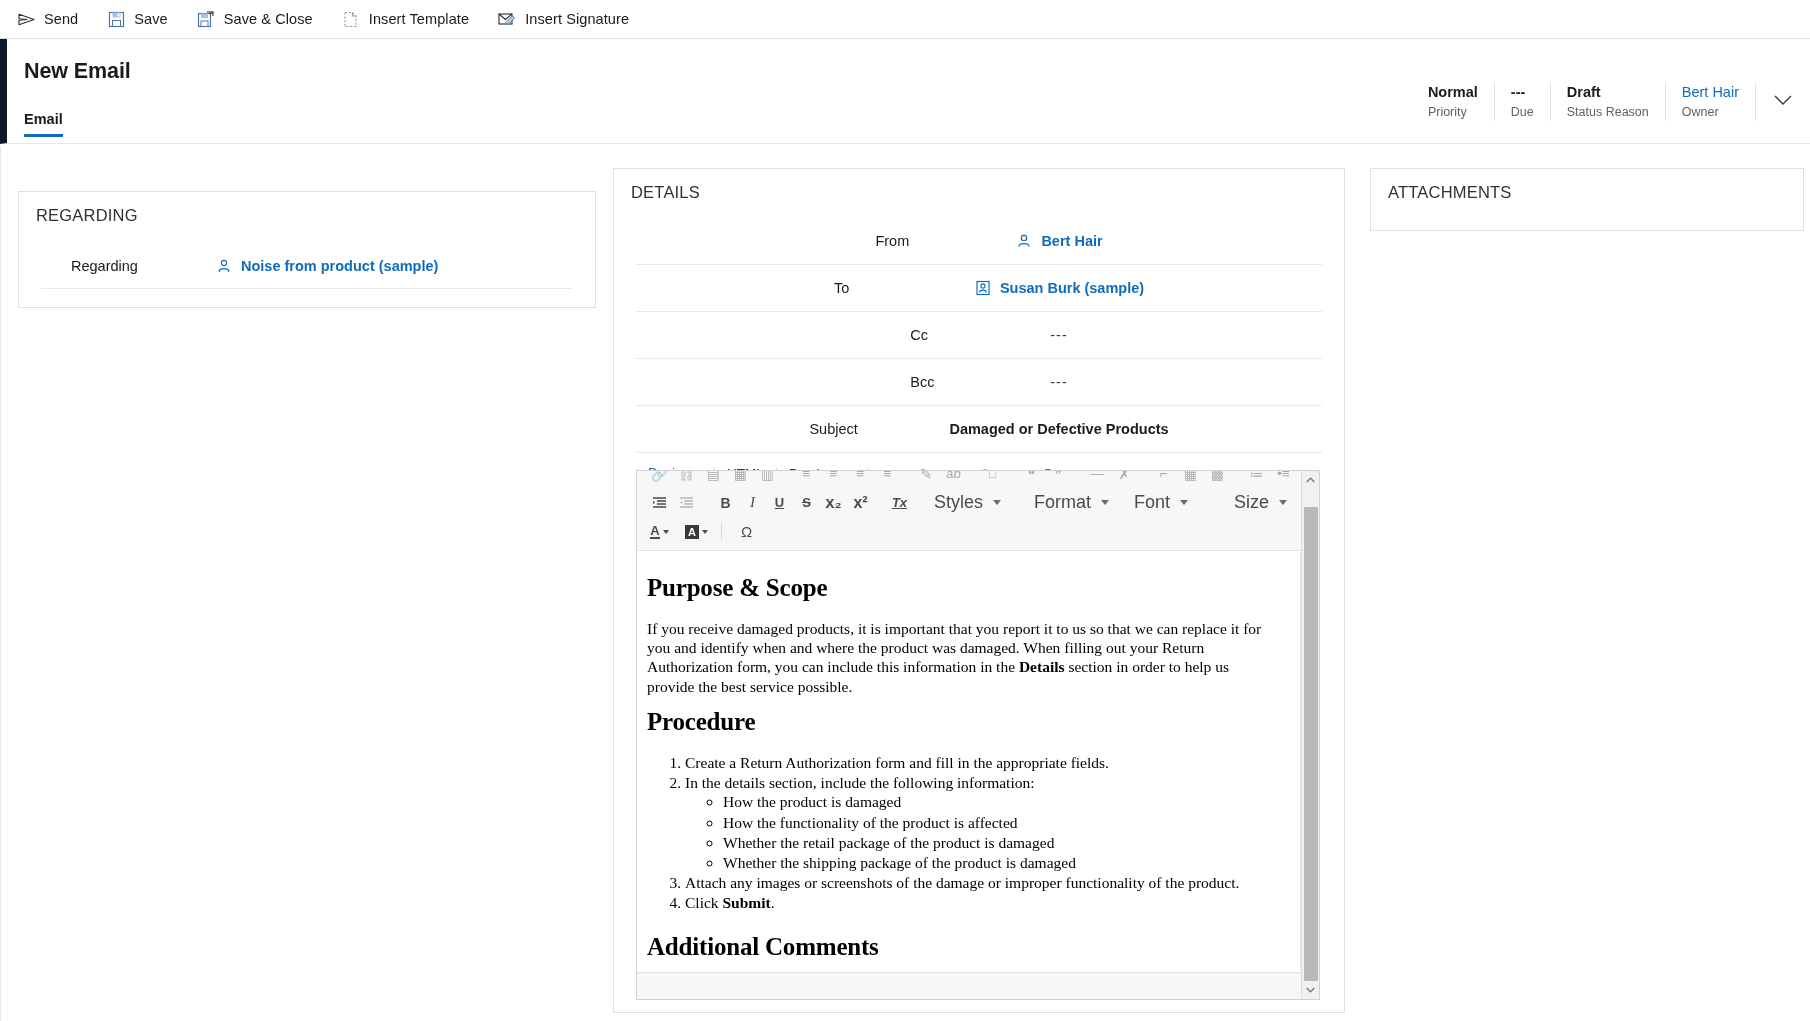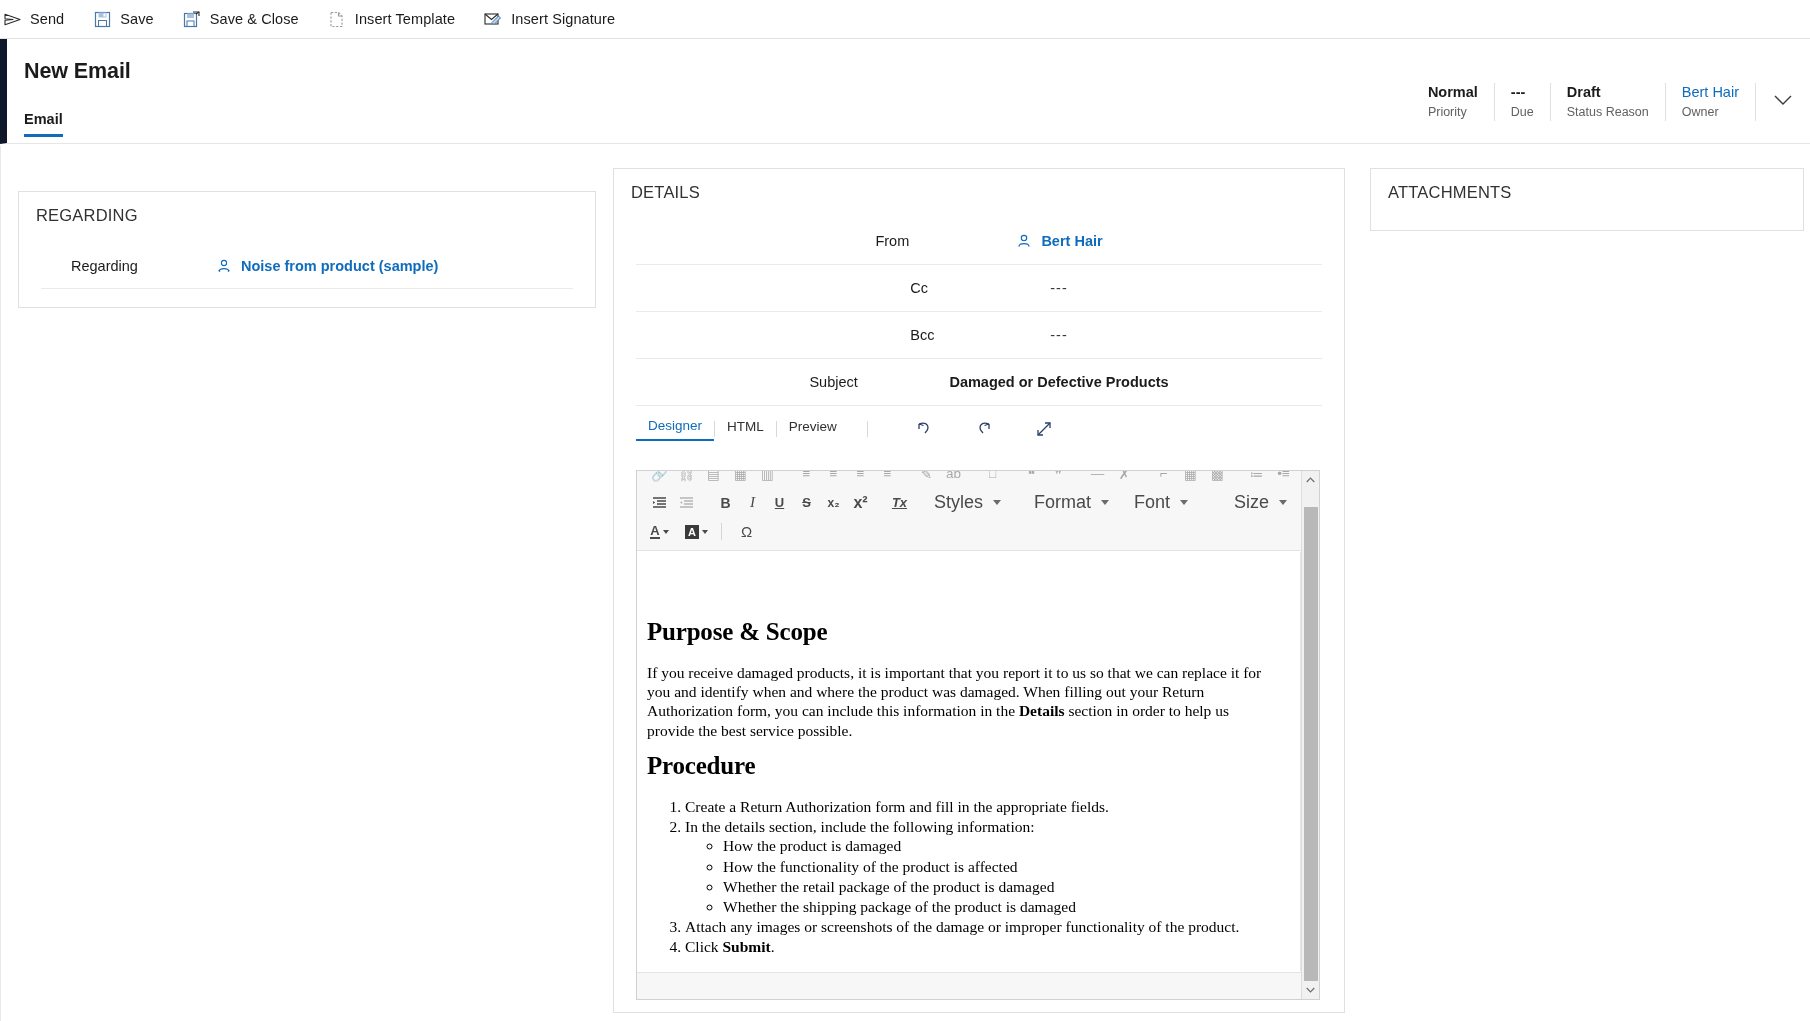--- a/index.html
+++ b/index.html
@@ -11,21 +11,21 @@
     overflow: hidden;
   }
   body { position: relative; }
 
   
   #command-bar {
     height: 39px;
     border-bottom: 1px solid #e1e1e1;
     display: flex;
     align-items: center;
-    padding-left: 0;
+    padding-left: 14px;
     background: #ffffff;
   }
   .cmd-btn {
     display: flex;
     align-items: center;
     height: 38px;
     padding: 0 12px 0 2px;
     margin-right: 14px;
     cursor: default;
     white-space: nowrap;
@@ -269,21 +269,20 @@
     overflow: hidden;
     background: #ffffff;
     border-right: 1px solid #e6e6e6;
   }
   #rte-doc {
     font-family: "Liberation Serif", serif;
     color: #000000;
     padding: 10px 22px 0 10px;
     font-size: 15.5px;
     line-height: 1.24;
-    margin-top: 44px;
   }
   #rte-doc h2 {
     font-size: 25px;
     margin: 10px 0 16px 0;
     font-weight: bold;
     letter-spacing: -.2px;
   }
   #rte-doc p { margin: 0 0 6px 0; }
   #rte-doc ol { margin: 8px 0 0 0; padding-left: 38px; }
   #rte-doc ol > li { margin-bottom: 1px; }
@@ -455,20 +454,33 @@
           <span class="rec-ico">
             <svg width="16" height="16" viewBox="0 0 16 16">
               <circle cx="8" cy="5" r="2.7" fill="none" stroke="#0f6cbd" stroke-width="1.15"></circle>
               <path d="M2.9 13.6 C3.3 9.7 12.7 9.7 13.1 13.6" fill="none" stroke="#0f6cbd" stroke-width="1.15"></path>
             </svg>
           </span>
           <span>Bert Hair</span>
         </span>
       </div>
 
+      <div class="detail-row">
+        <span class="field-label">To</span>
+        <span class="field-value link">
+          <span class="rec-ico">
+            <svg width="16" height="16" viewBox="0 0 16 16">
+              <rect x="2" y="1.5" width="12" height="13" fill="none" stroke="#0f6cbd" stroke-width="1.15"></rect>
+              <circle cx="8" cy="6" r="2.1" fill="none" stroke="#0f6cbd" stroke-width="1.1"></circle>
+              <path d="M4.4 12.4 C4.8 9.4 11.2 9.4 11.6 12.4" fill="none" stroke="#0f6cbd" stroke-width="1.1"></path>
+            </svg>
+          </span>
+          <span>Susan Burk (sample)</span>
+        </span>
+      </div>
 
       <div class="detail-row">
         <span class="field-label">Cc</span>
         <span class="field-value muted-dash">---</span>
       </div>
 
       <div class="detail-row">
         <span class="field-label">Bcc</span>
         <span class="field-value muted-dash">---</span>
       </div>
@@ -559,21 +571,21 @@
             <svg width="15" height="15" viewBox="0 0 15 15">
               <path d="M1 3h13M5 6h9M5 9h9M1 12h13" stroke="#4a4a4a" stroke-width="1.3"></path>
               <path d="M3.2 6 L1 7.5 L3.2 9 Z" fill="#4a4a4a"></path>
             </svg>
           </span>
           <span class="tb-div"></span>
           <span class="tb-btn" style="font-weight:bold;font-size:14px">B</span>
           <span class="tb-btn" style="font-style:italic;font-family:'Liberation Serif',serif;font-size:15px">I</span>
           <span class="tb-btn" style="text-decoration:underline;font-weight:bold;font-size:13px">U</span>
           <span class="tb-btn" style="text-decoration:line-through;font-weight:bold;font-size:13px">S</span>
-          <span class="tb-btn" style="font-weight:bold;font-size:12px">x₂</span>
+          <span class="tb-btn" style="font-weight:bold;font-size:16px">x₂</span>
           <span class="tb-btn" style="font-weight:bold;font-size:16px">x²</span>
           <span class="tb-div"></span>
           <span class="tb-btn" style="font-style:italic;font-weight:bold;font-size:13px;text-decoration:underline">Tx</span>
           <span class="tb-div"></span>
 
           <span class="tb-select">
             <span>Styles</span>
             <span class="tb-caret"></span>
           </span>
           <span class="tb-div"></span>

